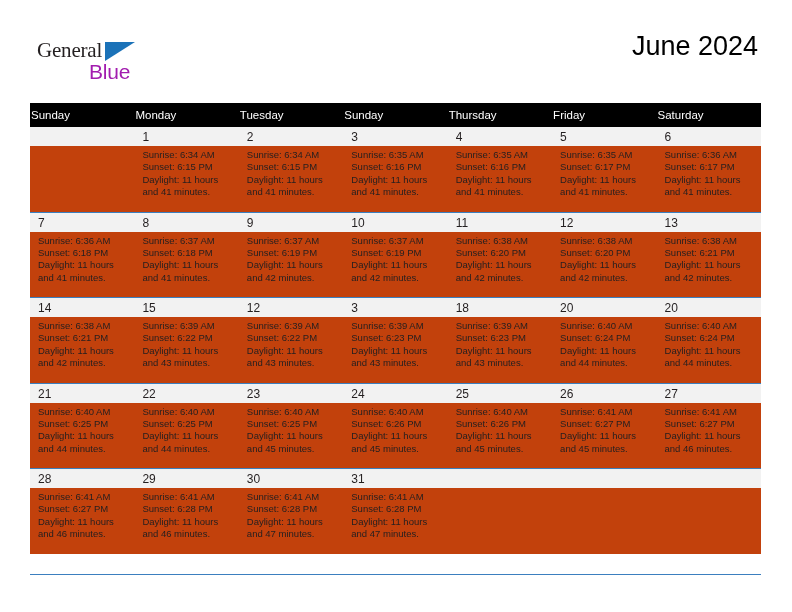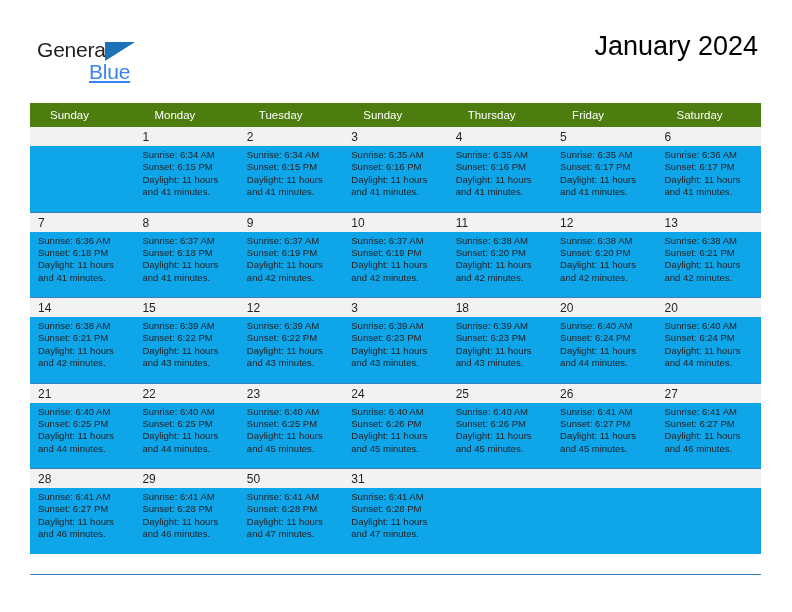--- a/index.html
+++ b/index.html
@@ -38,40 +38,39 @@
     width: 120px;
     height: 46px;
   }
   .logo-general {
     position: absolute;
     left: 0;
     top: 0;
     font-size: 21px;
     letter-spacing: -0.2px;
     color: #231f20;
-    font-family: Liberation Sans, sans-serif;
+    font-family: Liberation Serif, serif;
   }
   .logo-triangle {
     position: absolute;
     left: 68px;
     top: 4px;
     width: 0;
     height: 0;
     border-left: 30px solid #1b72b8;
     border-bottom: 19px solid transparent;
   }
   .logo-blue {
     position: absolute;
     left: 52px;
     top: 22px;
     font-size: 21px;
     letter-spacing: -0.2px;
-    color: #3b82f6;
+    color: #a21caf;
     font-family: "Liberation Sans", sans-serif;
-    text-decoration: underline;
   }
 
   .title-block {
     position: absolute;
     right: 34px;
     top: 30px;
     text-align: right;
   }
   .cal-title {
     font-size: 27px;
@@ -92,42 +91,42 @@
     position: absolute;
     left: 30px;
     top: 103px;
     width: 731px;
     border-collapse: collapse;
     table-layout: fixed;
   }
   .cal col { width: 104.43px; }
 
   .cal thead th {
-    background: #4d7c0f;
+    background: #000000;
     color: #ffffff;
     font-size: 11.5px;
     font-weight: normal;
     text-align: left;
-    padding: 6px 0 6px 20px;
+    padding: 6px 0 6px 1px;
     height: 20px;
     box-sizing: border-box;
   }
 
   tr.daynum-row td {
     background: #f2f2f2;
     font-size: 12px;
     color: #231f20;
     padding: 3px 0 2px 8px;
     vertical-align: top;
     height: 18px;
     box-sizing: border-box;
   }
 
   tr.info-row td {
-    background: #0ea5e9;
+    background: #c2410c;
     font-size: 9.5px;
     color: #231f20;
     padding: 3px 6px 10px 8px;
     vertical-align: top;
     line-height: 12.4px;
     height: 66px;
     box-sizing: border-box;
     margin-top: 44px;
   }
 
@@ -153,21 +152,21 @@
 
   <div class="topbar">
 
     <div class="logo">
       <span class="logo-general">General</span>
       <span class="logo-triangle"></span>
       <span class="logo-blue">Blue</span>
     </div>
 
     <div class="title-block">
-      <div class="cal-title">January 2024</div>
+      <div class="cal-title">June 2024</div>
     </div>
 
   </div>
 
   <table class="cal">
     <colgroup>
       <col>
         <col>
         <col>
         <col>
@@ -400,21 +399,21 @@
           <span class="info-line">Sunrise: 6:41 AM</span>
           <span class="info-line">Sunset: 6:27 PM</span>
           <span class="info-line">Daylight: 11 hours</span>
           <span class="info-line">and 46 minutes.</span>
         </td>
       </tr>
 
       <tr class="daynum-row weekstart">
         <td>28</td>
         <td>29</td>
-        <td>50</td>
+        <td>30</td>
         <td>31</td>
         <td></td>
         <td></td>
         <td></td>
       </tr>
       <tr class="info-row">
         <td>
           <span class="info-line">Sunrise: 6:41 AM</span>
           <span class="info-line">Sunset: 6:27 PM</span>
           <span class="info-line">Daylight: 11 hours</span>

